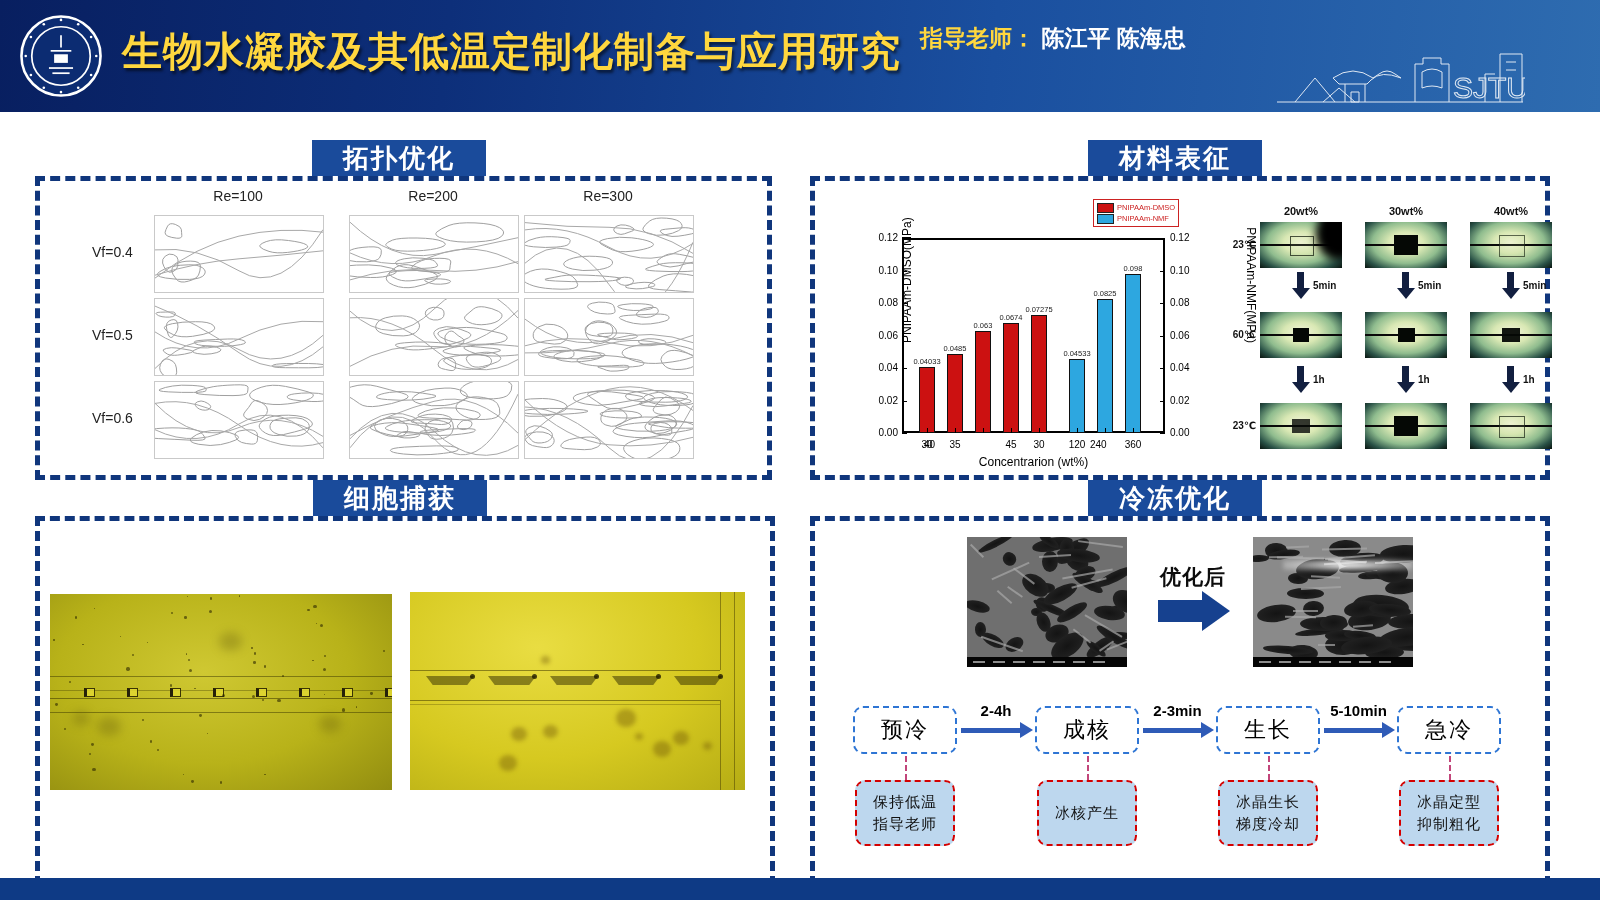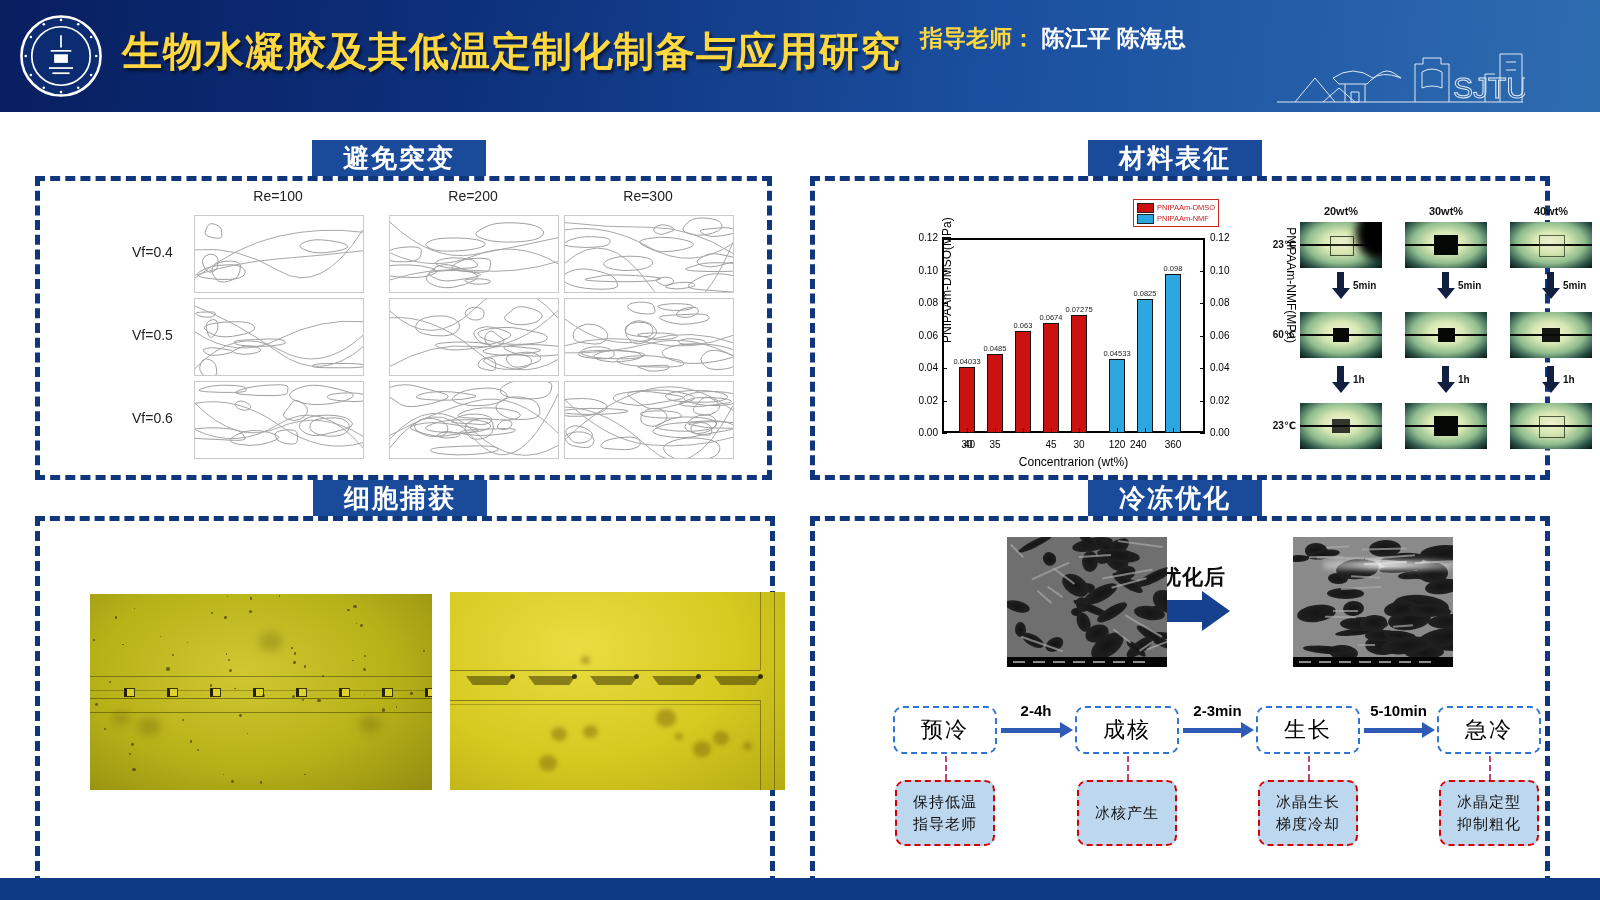--- a/index.html
+++ b/index.html
@@ -17,21 +17,21 @@
   .staff .names{color:#ffffff;}
   .skyline{position:absolute;left:1275px;top:44px;width:250px;height:62px;opacity:.85;}
 
   
   .panel{position:absolute;border:5px dashed #10367c;background:#fff;}
   .banner{position:absolute;height:36px;line-height:36px;background:#1a4b9b;color:#fff;
           font-size:26px;font-weight:bold;text-align:center;letter-spacing:2px;z-index:5;}
 
   .footer{position:absolute;left:0;top:878px;width:1600px;height:22px;background:#0e3a85;}
 
-  #dyn{position:absolute;left:0;top:0;width:1318px;height:900px;margin-left:40px;}
+  #dyn{position:absolute;left:0;top:0;width:1318px;height:900px;}
 
   .small-label{position:absolute;color:#222;}
   .topo-cell{position:absolute;background:#fff;border:1px solid #c9c9c9;}
 
   
   .plot{position:absolute;border:2px solid #000;background:#fff;box-sizing:border-box;}
   .bar{position:absolute;border:1px solid #111;box-sizing:border-box;}
   .tick-label{position:absolute;font-size:10px;color:#000;}
   .bar-label{position:absolute;font-size:7.5px;color:#222;white-space:nowrap;transform:translateX(-50%);}
   .axis-title{position:absolute;font-size:12px;color:#000;white-space:nowrap;}
@@ -128,21 +128,21 @@
     </g>
     <text x="178" y="54" font-size="30" fill="none" stroke="#ffffff" stroke-width="1" font-family="Liberation Sans, sans-serif">SJTU</text>
   </svg>
 </div>
 
 <div class="panel" style="left:35px;top:176px;width:727px;height:294px;"></div>
 <div class="panel" style="left:810px;top:176px;width:730px;height:294px;"></div>
 <div class="panel" style="left:35px;top:516px;width:730px;height:360px;"></div>
 <div class="panel" style="left:810px;top:516px;width:730px;height:360px;"></div>
 
-<div class="banner" style="left:312px;top:140px;width:174px;">避免突变</div>
+<div class="banner" style="left:312px;top:140px;width:174px;">拓扑优化</div>
 <div class="banner" style="left:1088px;top:140px;width:174px;">材料表征</div>
 <div class="banner" style="left:313px;top:480px;width:174px;">细胞捕获</div>
 <div class="banner" style="left:1088px;top:480px;width:174px;">冷冻优化</div>
 
 <div class="opt-label" style="left:1160px;top:563px;">优化后</div>
 <div class="big-arrow-stem" style="left:1158px;top:600px;width:44px;height:22px;"></div>
 <div class="big-arrow-head" style="left:1202px;top:591px;"></div>
 
 <div class="footer"></div>
 

